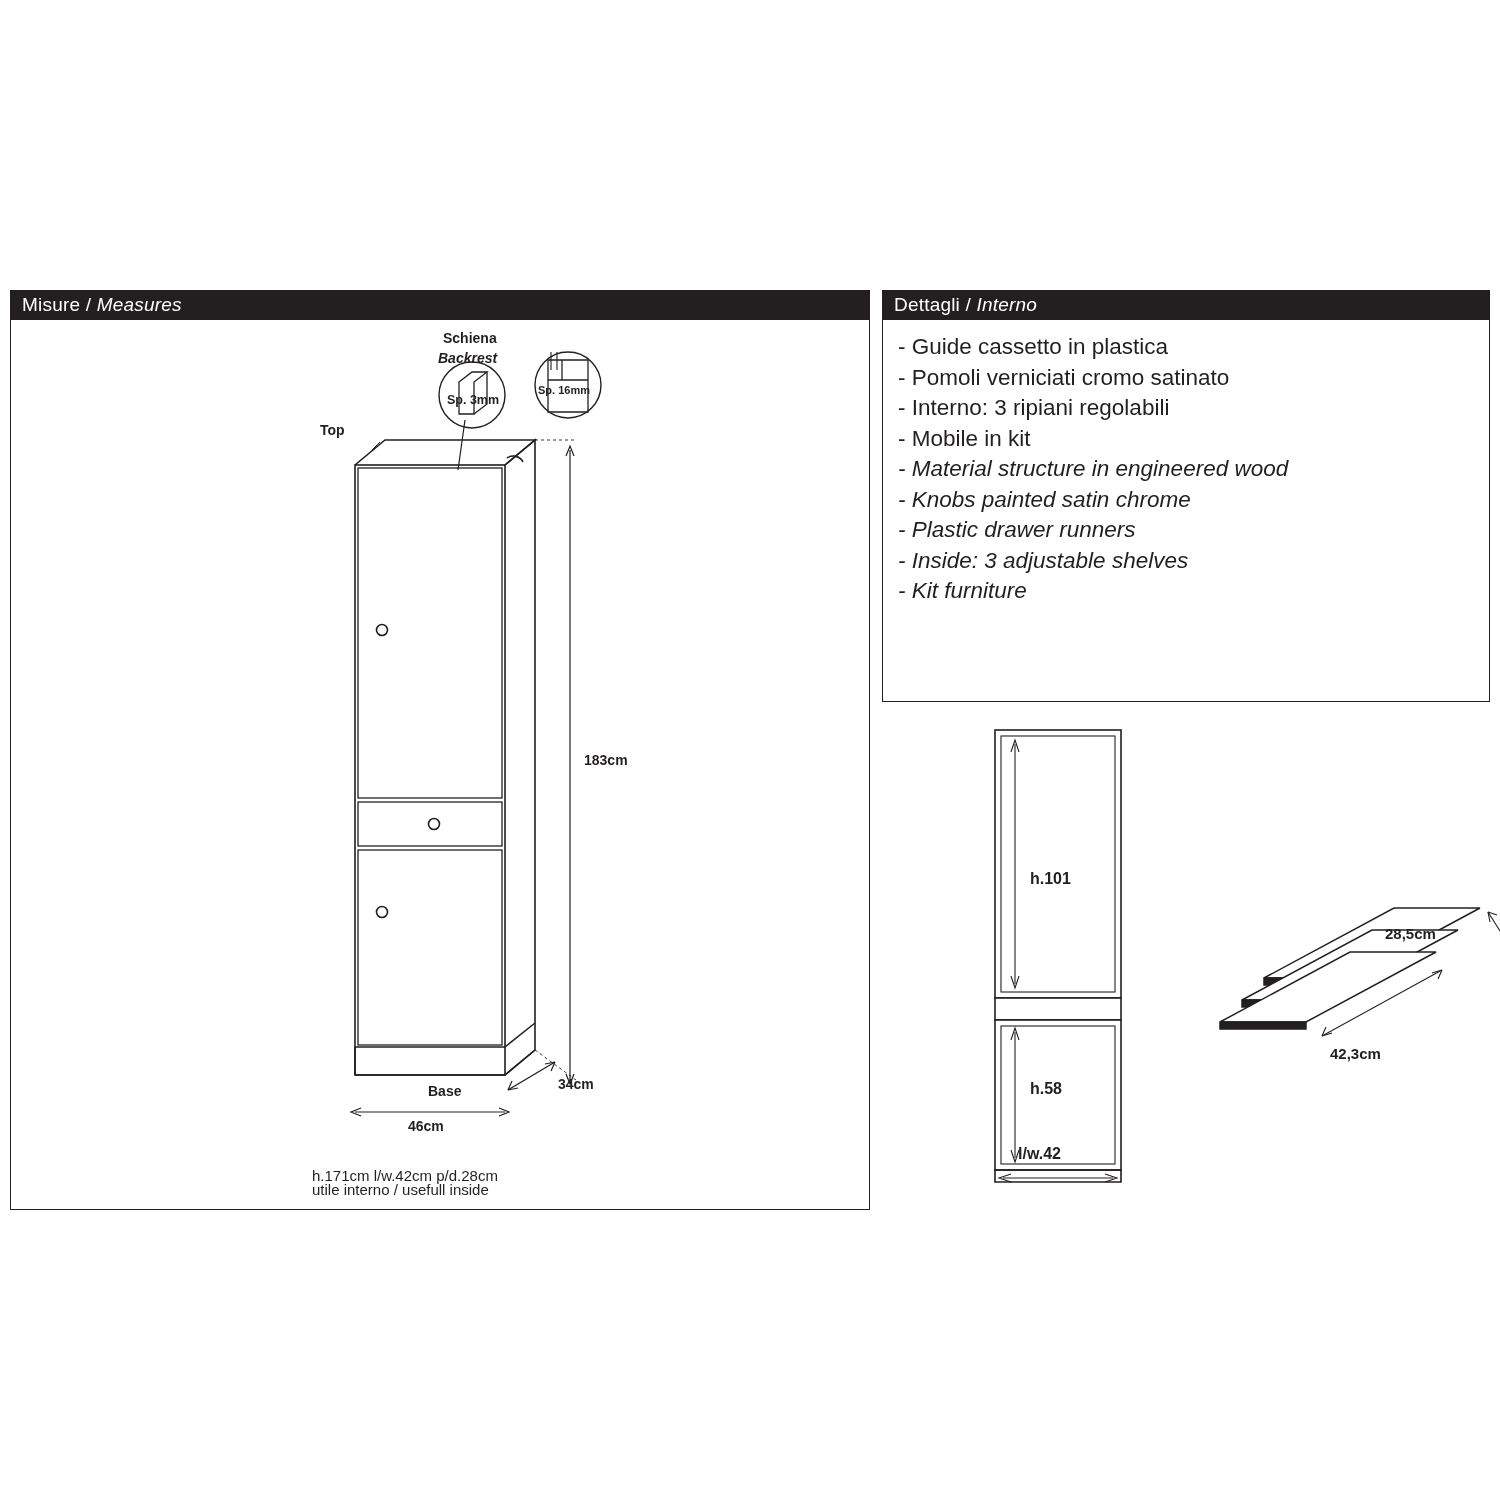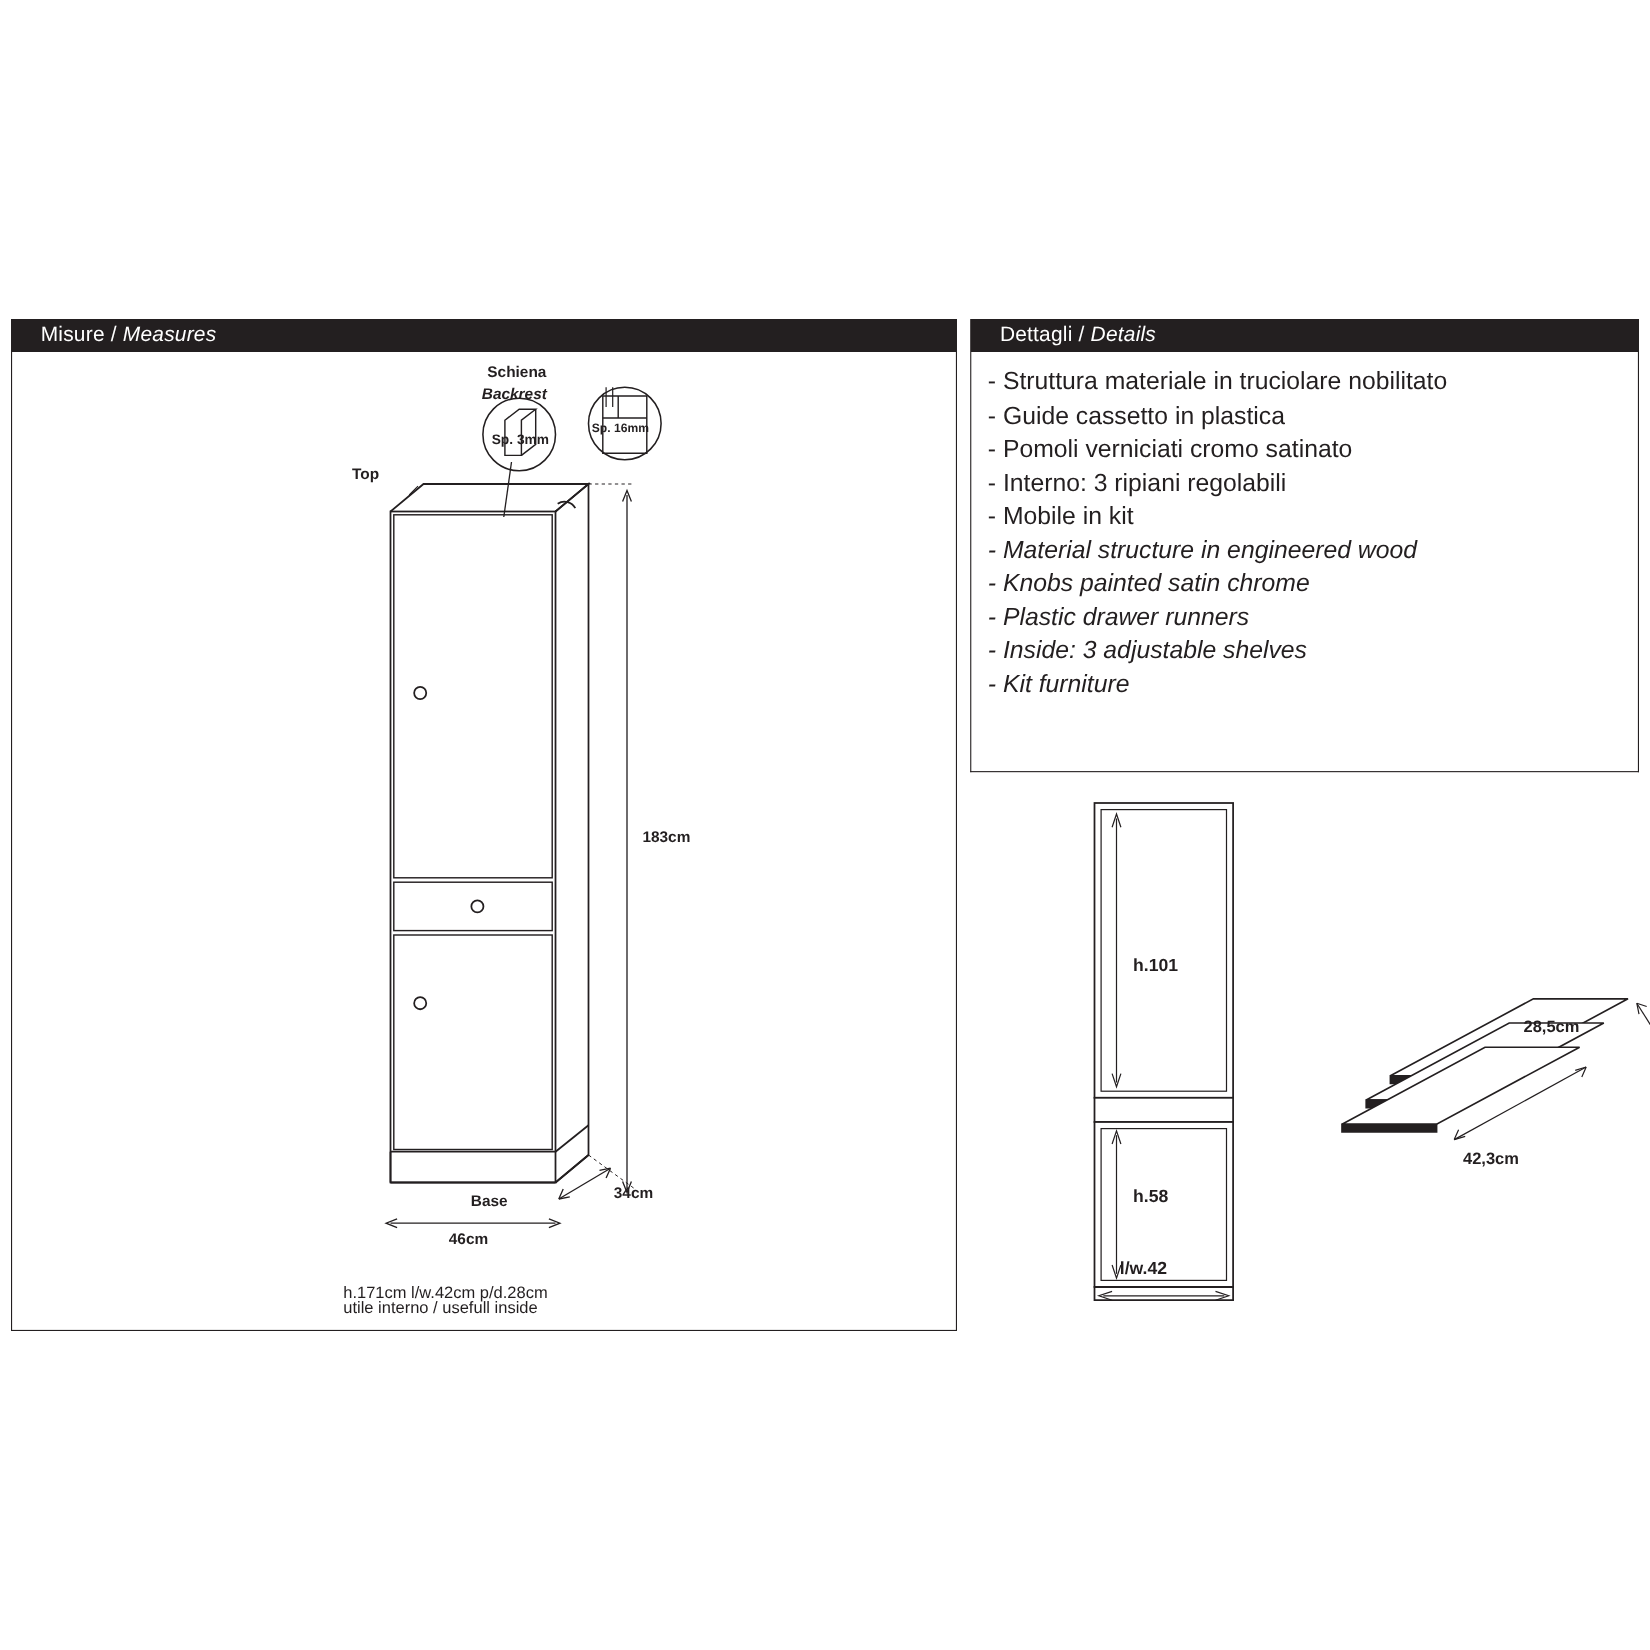--- a/index.html
+++ b/index.html
@@ -3,21 +3,21 @@
 <meta charset="utf-8">
 <style>
   html,body{margin:0;padding:0;background:#ffffff;}
   body{width:1500px;height:1500px;position:relative;font-family:"Liberation Sans", sans-serif;color:#231f20;}
 
   .sheet{position:absolute;left:10px;top:290px;width:1480px;height:920px;}
 
   
   .hdr{position:absolute;background:#231f20;color:#ffffff;height:30px;line-height:30px;
        font-size:19px;padding-left:12px;box-sizing:border-box;letter-spacing:.2px;}
-  .hdr .it{font-style:normal;margin-left:15px;}
+  .hdr .it{font-style:normal;}
   .hdr .en{font-style:italic;}
   #hdr-measures{left:0px;top:0px;width:860px;}
   #hdr-details{left:872px;top:0px;width:608px;}
 
   
   .frame{position:absolute;border:1.5px solid #231f20;box-sizing:border-box;}
   #frame-measures{left:0px;top:30px;width:860px;height:890px;border-top:none;}
   #frame-details{left:872px;top:30px;width:608px;height:382px;border-top:none;}
 
   
@@ -36,28 +36,27 @@
 <body>
 
 <div class="sheet">
 
   <div class="hdr" id="hdr-measures">
     <span class="it">Misure /</span>
     <span class="en">Measures</span>
   </div>
   <div class="hdr" id="hdr-details">
     <span class="it">Dettagli /</span>
-    <span class="en">Details</span>
+    <span class="en">Interno</span>
   </div>
 
   <div class="frame" id="frame-measures"></div>
   <div class="frame" id="frame-details"></div>
 
   <div id="details-list">
-    <div class="dline it">- Struttura materiale in truciolare nobilitato</div>
     <div class="dline it">- Guide cassetto in plastica</div>
     <div class="dline it">- Pomoli verniciati cromo satinato</div>
     <div class="dline it">- Interno: 3 ripiani regolabili</div>
     <div class="dline it">- Mobile in kit</div>
     <div class="dline en">- Material structure in engineered wood</div>
     <div class="dline en">- Knobs painted satin chrome</div>
     <div class="dline en">- Plastic drawer runners</div>
     <div class="dline en">- Inside: 3 adjustable shelves</div>
     <div class="dline en">- Kit furniture</div>
   </div>

